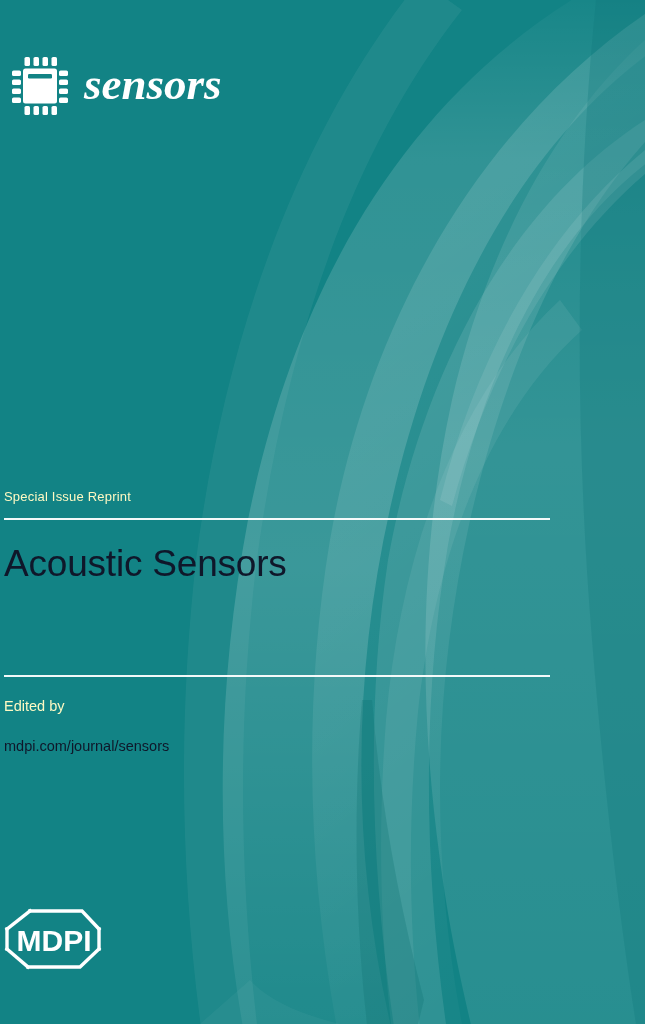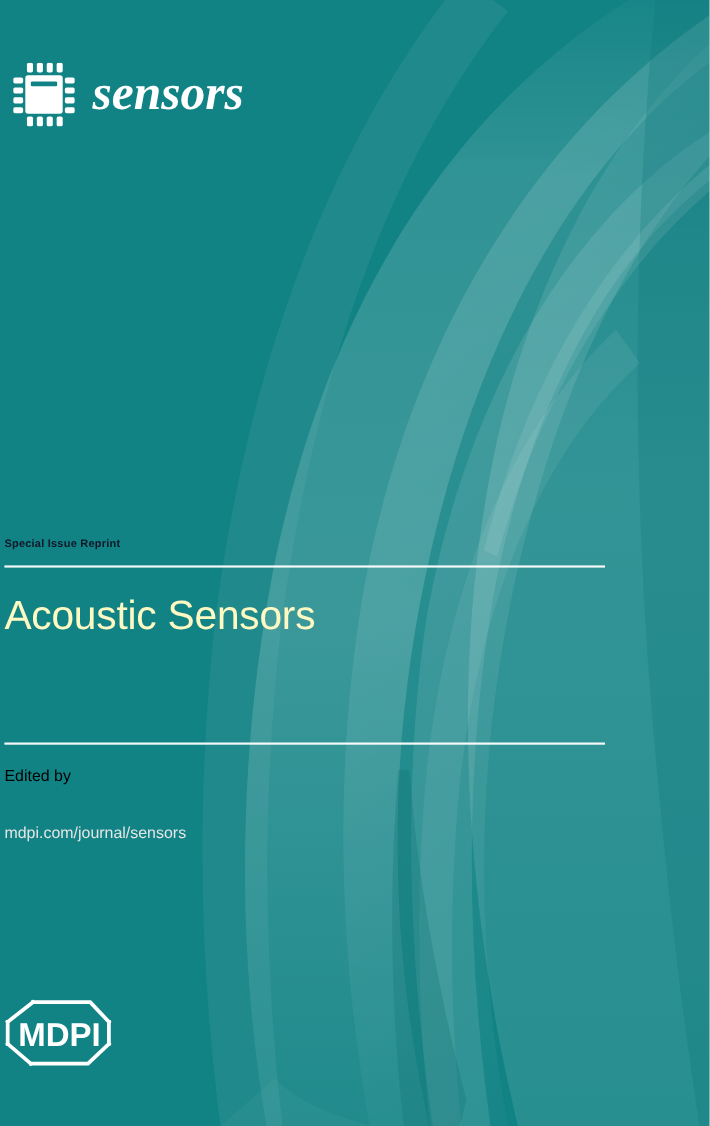--- a/index.html
+++ b/index.html
@@ -56,66 +56,66 @@
   }
 
   
   #title-block {
     position: absolute;
     left: 4px;
     top: 489px;
     width: 560px;
   }
   #kicker {
-    font-size: 10px;
-    color: #0f172a;
+    font-size: 13px;
+    color: #fef9c3;
     letter-spacing: 0.2px;
     margin: 0 0 14px 0;
-    font-weight: 700;
+    font-weight: 400;
   }
   .rule {
     height: 2px;
     background: #ffffff;
     width: 546px;
     margin: 0;
     border: 0;
     opacity: 0.95;
   }
   #main-title {
     margin: 22px 0 0 0;
     padding: 0;
     font-size: 37px;
     font-weight: 400;
     line-height: 1.17;
-    color: #fef9c3;
+    color: #0f172a;
     letter-spacing: -0.2px;
   }
   .title-line {
     display: block;
   }
 
   
   #credits-block {
     position: absolute;
     left: 4px;
     top: 675px;
     width: 560px;
   }
   #editors {
-    margin: 19px 0 12px 0;
+    margin: 19px 0 0 0;
     font-size: 14.5px;
     line-height: 1.42;
-    color: #000000;
+    color: #fef9c3;
     font-weight: 400;
   }
   .credit-line { display: block; }
   #journal-url {
     margin: 21px 0 0 0;
     font-size: 14.5px;
-    color: #e5e5e5;
+    color: #0f172a;
     font-weight: 400;
     text-decoration: none;
     display: inline-block;
   }
 
   
   #publisher-logo {
     position: absolute;
     left: 4px;
     top: 903px;

